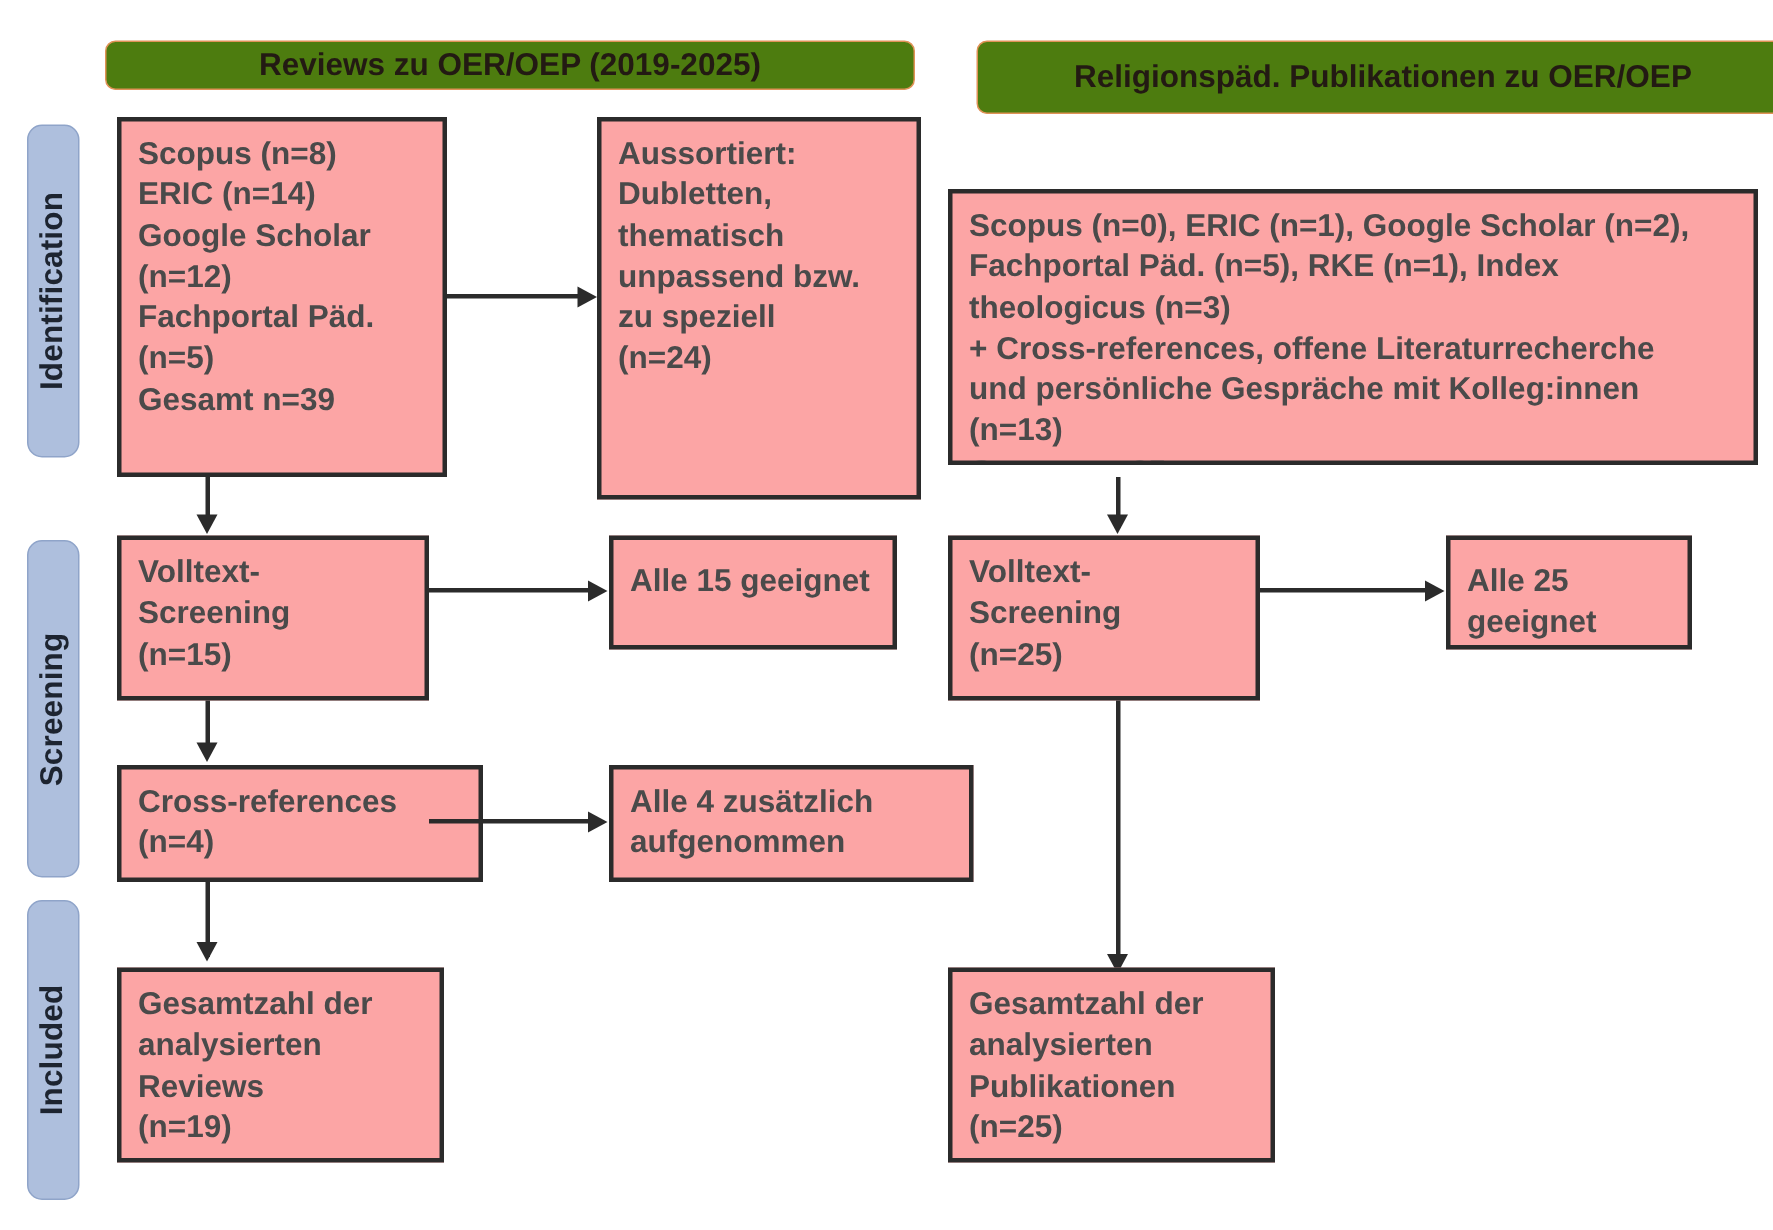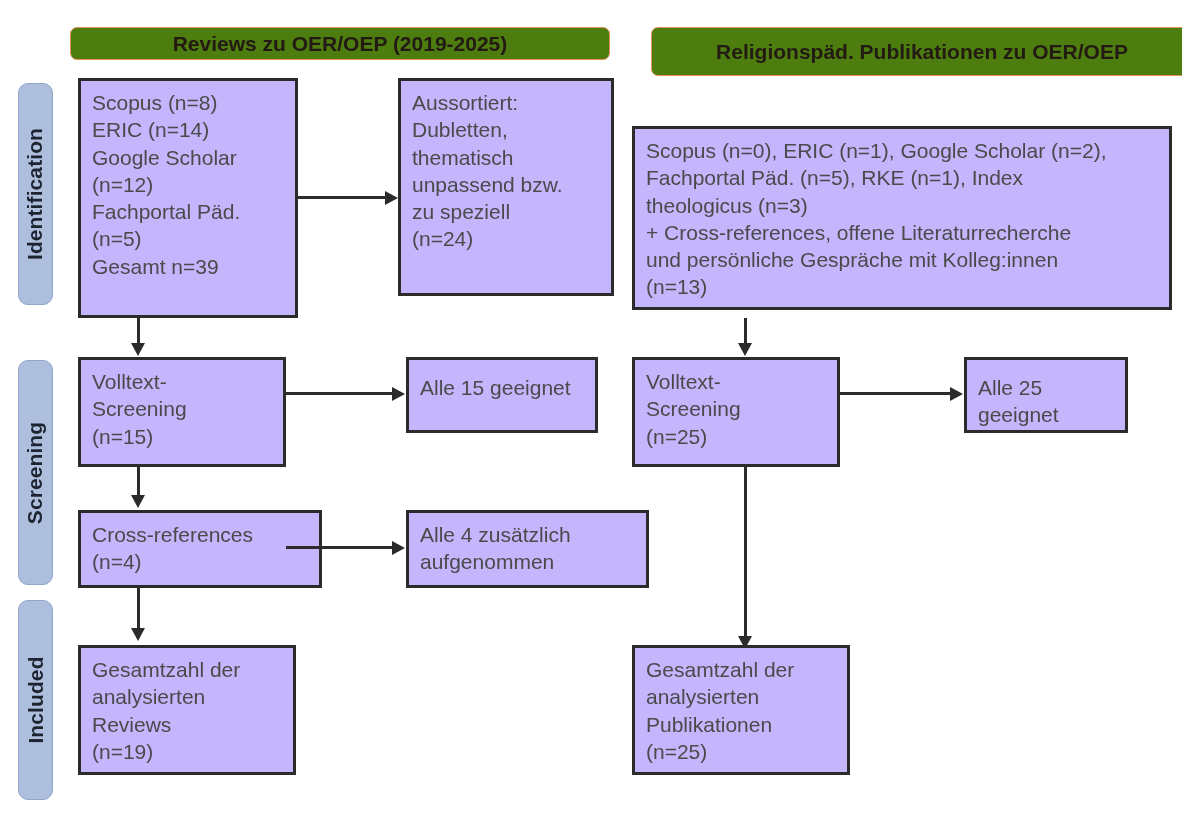--- a/index.html
+++ b/index.html
@@ -50,28 +50,28 @@
     justify-content: center;
     color: #231a13;
     font-size: 21px;
     font-weight: bold;
     white-space: nowrap;
   }
 
   
   .fbox {
     position: absolute;
-    background: #c4b5fd;
+    background: #fca5a5;
     border: 3px solid #2b2b2b;
     box-sizing: border-box;
     padding: 8px 9px 6px 11px;
     color: #4a4a4a;
     font-size: 21px;
     line-height: 1.30;
-    font-weight: normal;
+    font-weight: bold;
     white-space: pre-line;
     overflow: hidden;
   }
 
   
   .ln {
     position: absolute;
     background: #2b2b2b;
   }
   .ln-v { width: 3px; }
@@ -119,21 +119,21 @@
   </div>
 
   <div class="fbox" style="left:78px; top:78px; width:220px; height:240px;">Scopus (n=8)
 ERIC (n=14)
 Google Scholar
 (n=12)
 Fachportal Päd.
 (n=5)
 Gesamt n=39</div>
 
-  <div class="fbox" style="left:398px; top:78px; width:216px; height:218px;">Aussortiert:
+  <div class="fbox" style="left:398px; top:78px; width:216px; height:255px;">Aussortiert:
 Dubletten,
 thematisch
 unpassend bzw.
 zu speziell
 (n=24)</div>
 
   <div class="ln ln-h" style="left:298px; top:196px; width:89px;"></div>
   <div class="arrowhead arrow-right" style="left:385px; top:191px;"></div>
 
   <div class="ln ln-v" style="left:137px; top:318px; width:3px; height:34px;"></div>

